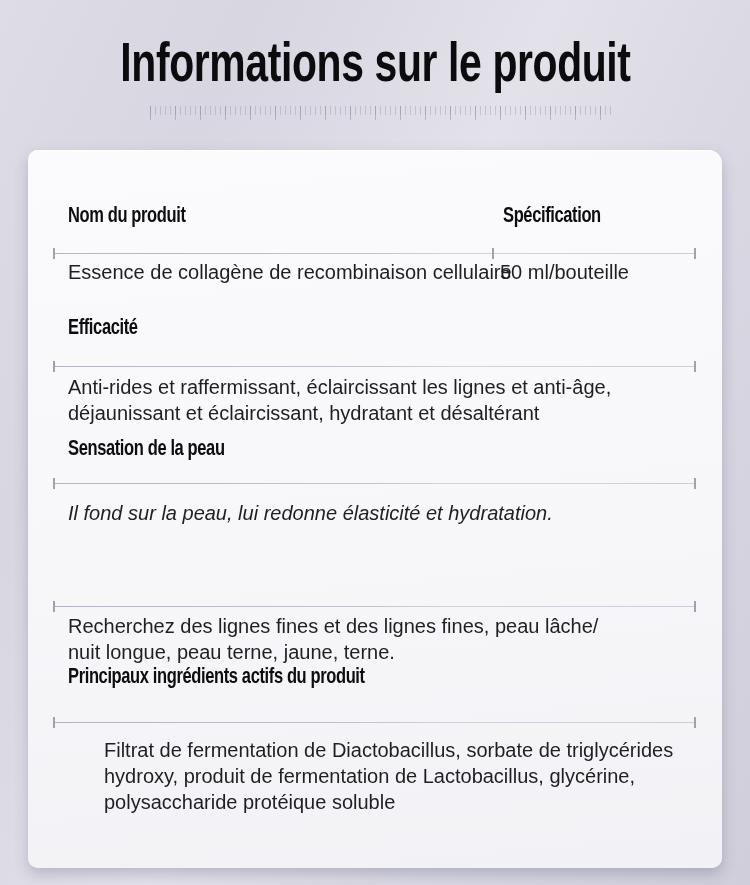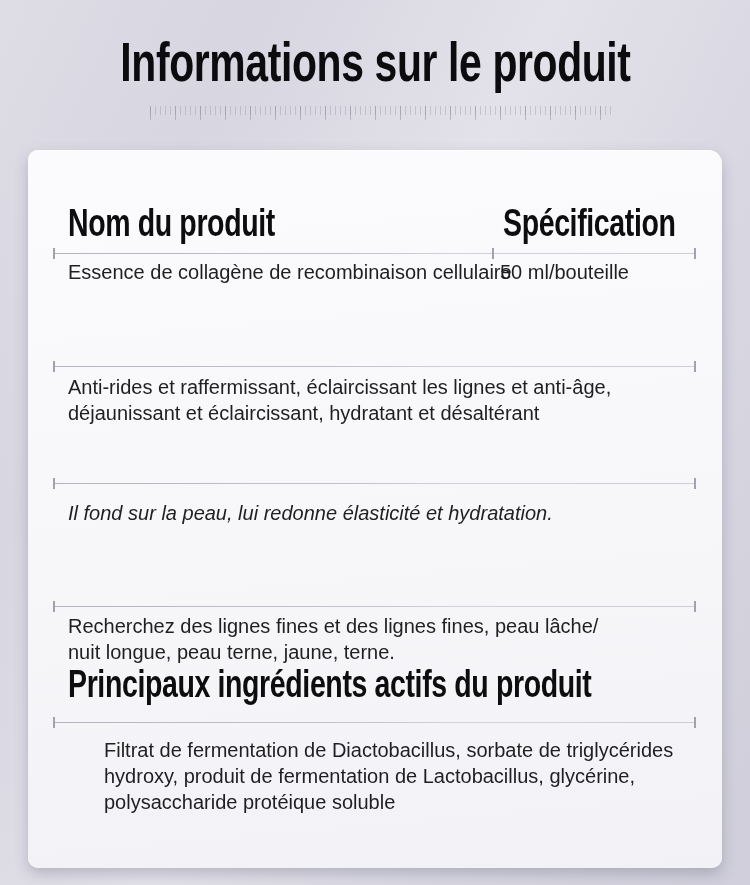--- a/index.html
+++ b/index.html
@@ -25,21 +25,21 @@
     background:repeating-linear-gradient(90deg,rgba(148,148,168,0.40) 0 1px,transparent 1px 5px);}
   .ruler-major{position:absolute;left:0;top:0;width:100%;height:14px;
     background:repeating-linear-gradient(90deg,rgba(138,138,160,0.50) 0 1px,transparent 1px 25px);}
   
   .card{
     position:absolute;left:28px;top:150px;width:694px;height:718px;
     background:linear-gradient(175deg,#fbfbfd 0%,#f7f7fa 55%,#f2f2f6 100%);
     border-radius:10px 14px 10px 10px;
     box-shadow:0 6px 14px rgba(86,86,112,0.30), inset 0 1px 0 rgba(255,255,255,0.9);
   }
-  .hdr{position:absolute;font-size:38px;font-weight:bold;line-height:1;
+  .hdr{position:absolute;font-size:22px;font-weight:bold;line-height:1;
     color:#0d0d0f;white-space:nowrap;}
   .cond-l{display:inline-block;transform:scaleX(0.75);transform-origin:0 50%;
     letter-spacing:-0.5px;white-space:nowrap;}
   .bodytext{position:absolute;font-size:20px;line-height:26px;color:#1f1f22;
     white-space:pre;}
   
   .divider{position:absolute;left:25px;width:643px;height:11px;}
   .divider .line{position:absolute;left:0;right:0;top:5px;height:1px;
     background:linear-gradient(90deg,#b4b4c0 0%,#c4c4cd 50%,#d2d2da 62%,#cdcdd6 100%);}
   .tick{position:absolute;top:0;width:2px;height:11px;background:#a2a2ae;}
@@ -85,28 +85,30 @@
     <div class="divider div-1">
       <span class="line"></span>
       <span class="tick tick-l"></span>
       <span class="tick tick-m"></span>
       <span class="tick tick-r"></span>
     </div>
 
     <div class="bodytext val-name">Essence de collagène de recombinaison cellulaire</div>
     <div class="bodytext val-spec">50 ml/bouteille</div>
 
+    <div class="hdr hdr-s0"><span class="cond-l">Efficacité</span></div>
     <div class="divider div-s0">
       <span class="line"></span>
       <span class="tick tick-l"></span>
       <span class="tick tick-r"></span>
     </div>
     <div class="bodytext body-s0">Anti-rides et raffermissant, éclaircissant les lignes et anti-âge,
 déjaunissant et éclaircissant, hydratant et désaltérant</div>
 
+    <div class="hdr hdr-s1"><span class="cond-l">Sensation de la peau</span></div>
     <div class="divider div-s1">
       <span class="line"></span>
       <span class="tick tick-l"></span>
       <span class="tick tick-r"></span>
     </div>
     <div class="bodytext body-s1">Il fond sur la peau, lui redonne élasticité et hydratation.</div>
 
     <div class="divider div-s2">
       <span class="line"></span>
       <span class="tick tick-l"></span>

